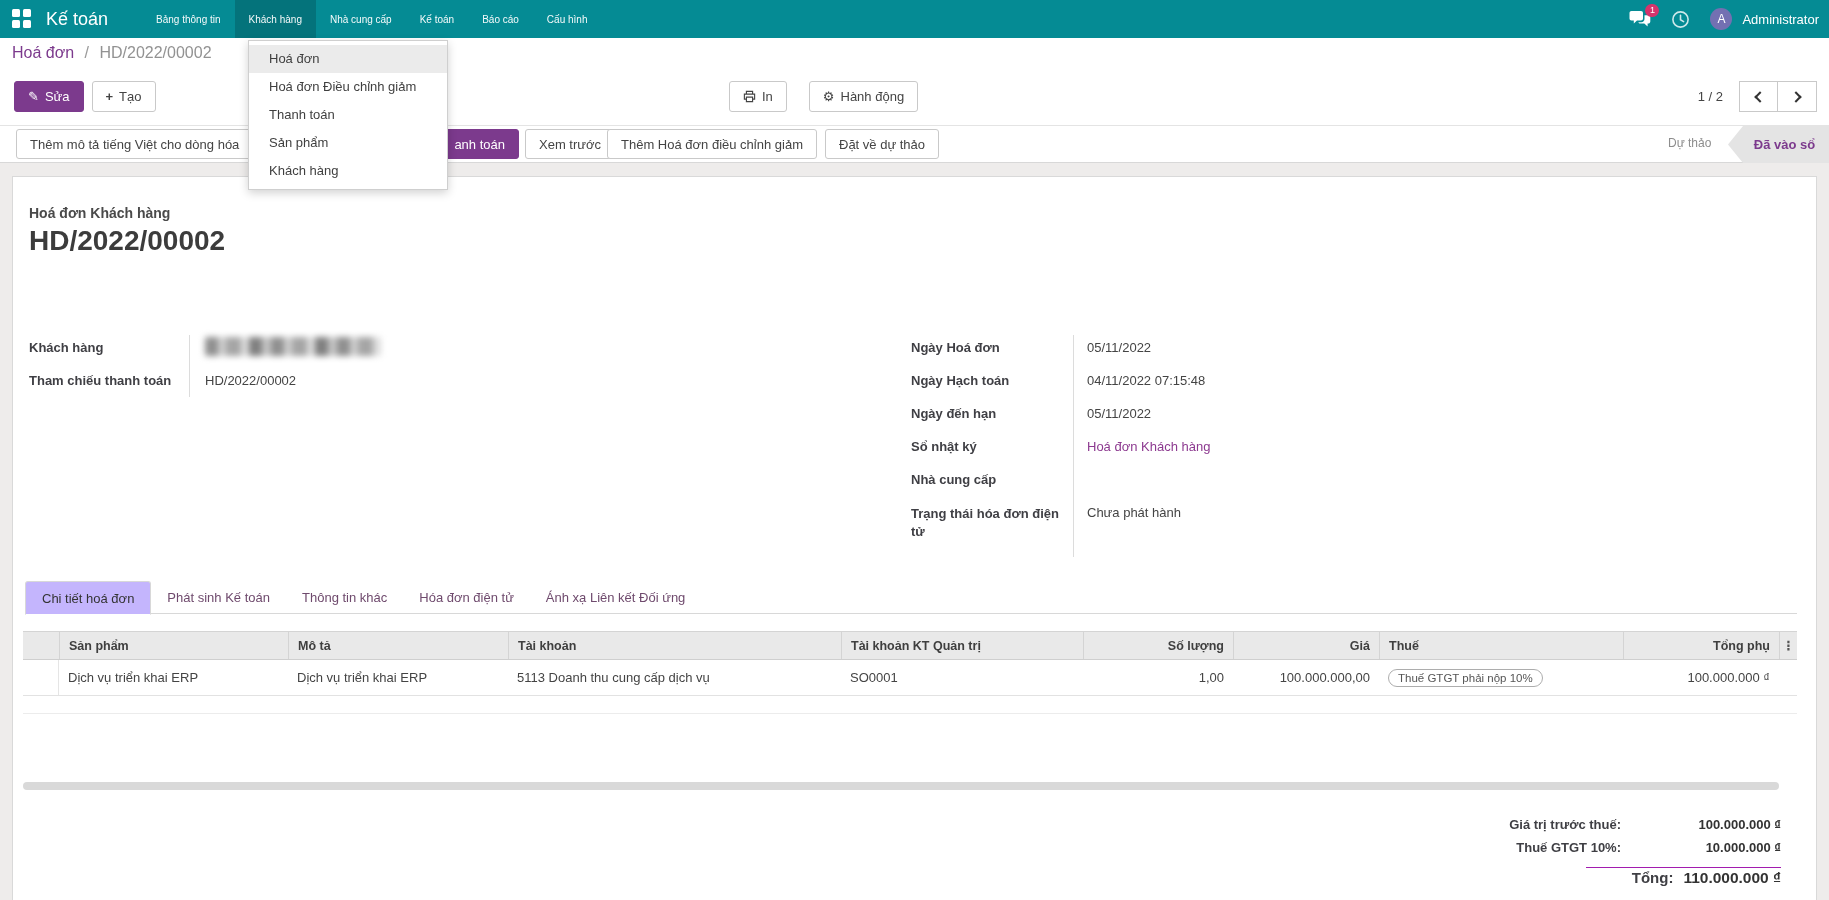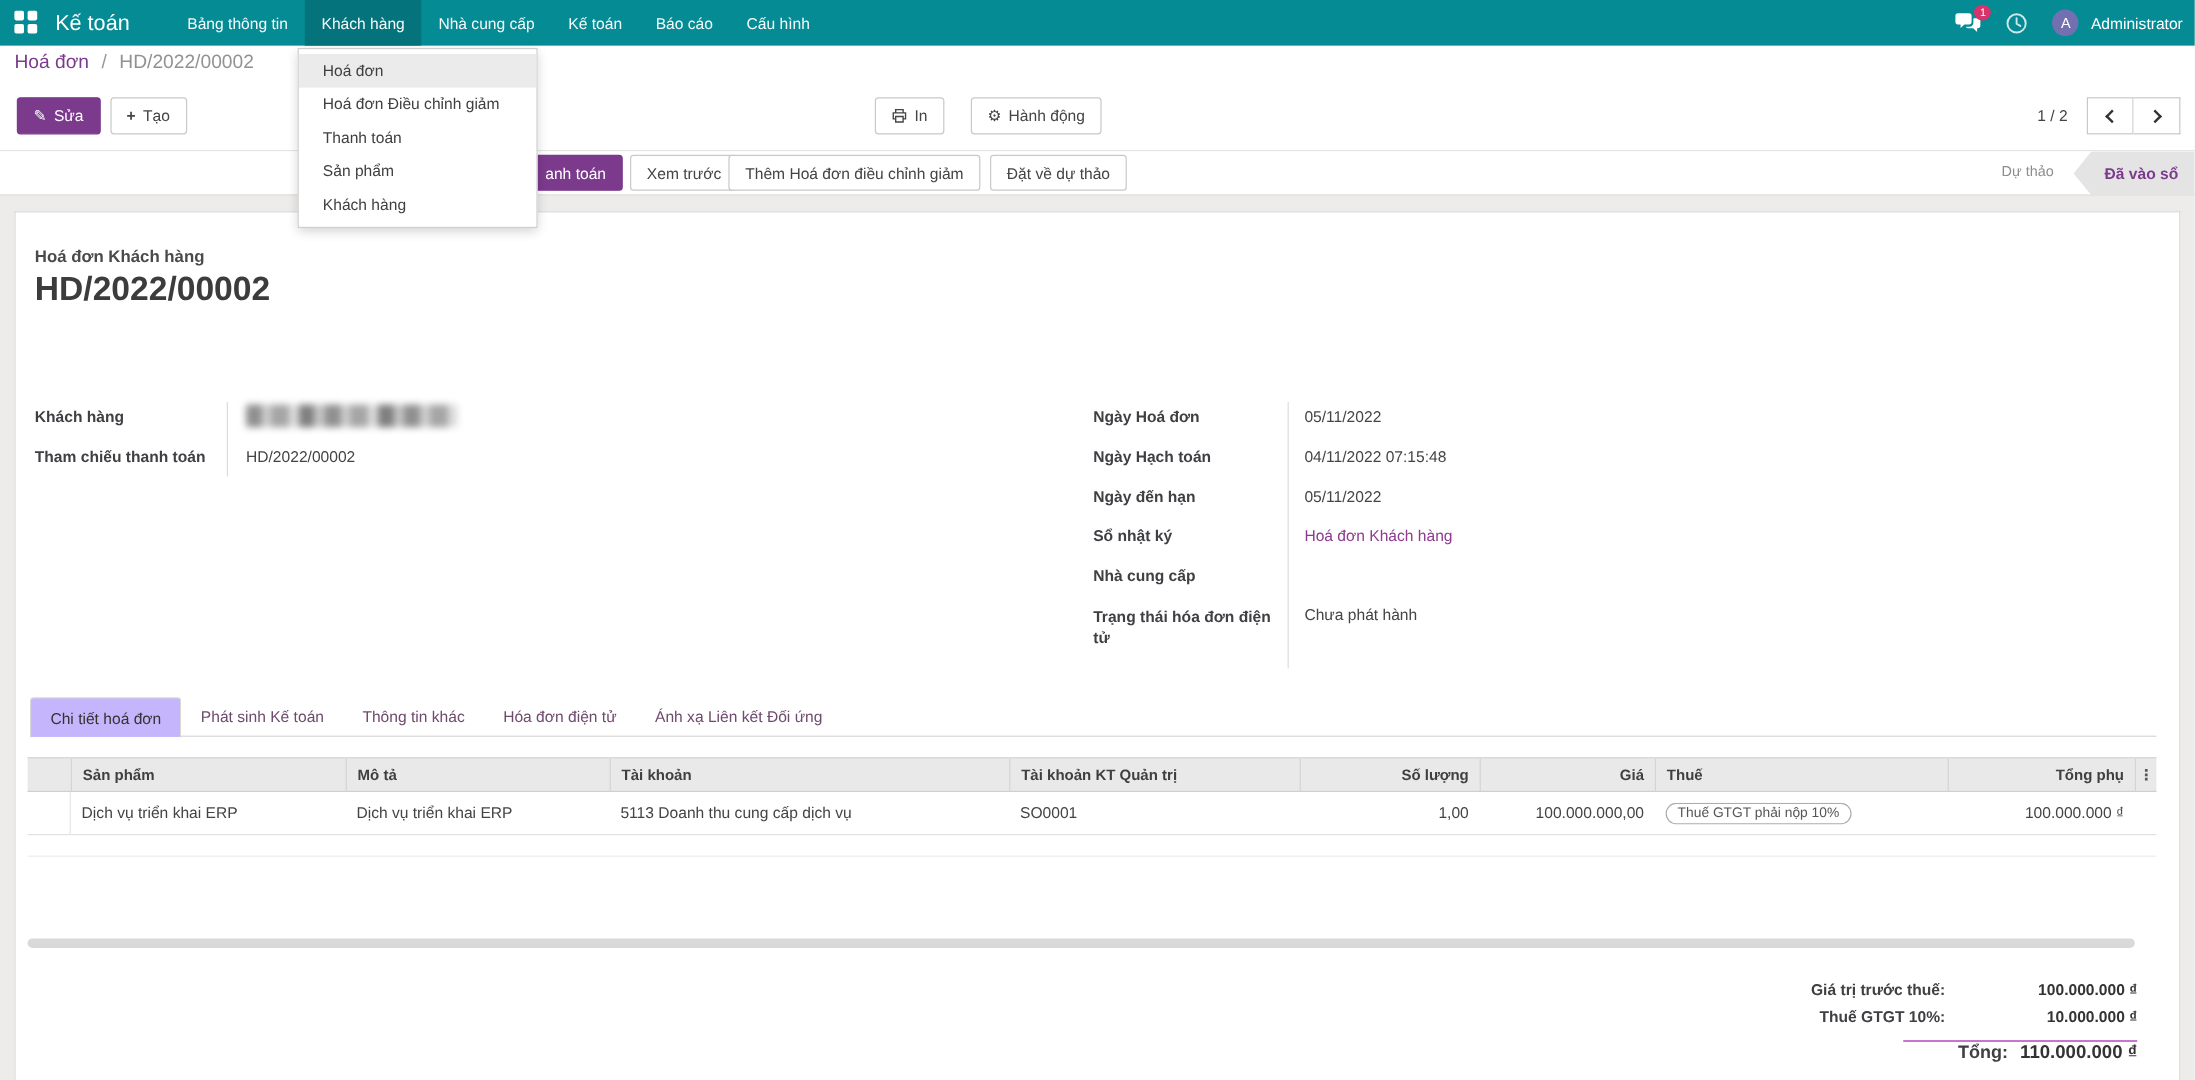--- a/index.html
+++ b/index.html
@@ -6,21 +6,21 @@
   html,body { width:1829px; height:900px; }
   body { font-family:"Liberation Sans","DejaVu Sans",sans-serif; background:#eeeceb; overflow:hidden; color:#444; }
   .canvas { position:relative; width:1829px; height:900px; }
 
   
   .navbar { position:absolute; left:0; top:0; width:1829px; height:38px; background:#058b94; display:flex; align-items:center; z-index:40; }
   .apps-icon { width:20px; height:20px; margin-left:12px; display:grid; grid-template-columns:8px 8px; grid-template-rows:8px 8px; gap:3px; cursor:pointer; }
   .apps-icon span { background:#fff; border-radius:1.5px; }
   .app-name { color:#fff; font-size:18px; margin-left:14px; margin-right:34px; cursor:pointer; }
   .nav-menus { display:flex; height:38px; align-items:stretch; }
-  .nav-item { color:rgba(255,255,255,.96); font-size:13px; padding:0 14px; display:flex; align-items:center; cursor:pointer; }
+  .nav-item { color:rgba(255,255,255,.96); font-size:10px; padding:0 14px; display:flex; align-items:center; cursor:pointer; }
   .nav-item.active { background:#04737b; }
   .nav-right { margin-left:auto; display:flex; align-items:center; gap:20px; padding-right:10px; }
   .chat-wrap { position:relative; width:22px; height:18px; cursor:pointer; }
   .badge { position:absolute; top:-6px; right:-8px; background:#d6336c; color:#fff; font-size:9px; line-height:13px; min-width:14px; text-align:center; border-radius:8px; padding:0 3px; }
   .avatar { width:22px; height:22px; border-radius:50%; background:#7370b2; color:#fff; font-size:12px; display:flex; align-items:center; justify-content:center; cursor:pointer; }
   .user-name { color:#fff; font-size:13px; margin-left:-10px; cursor:pointer; }
 
   
   .control-panel { position:absolute; left:0; top:38px; width:1829px; height:88px; background:#fff; border-bottom:1px solid #e4e4e4; }
   .breadcrumb { position:absolute; left:12px; top:6px; font-size:16px; }
@@ -188,20 +188,21 @@
             <span class="chev left"></span>
           </div>
         <div class="pager-btn">
             <span class="chev right"></span>
           </div>
       </div>
     </div>
   </div>
 
   <div class="status-row">
+    <button class="btn sb1">Thêm mô tả tiếng Việt cho dòng hóa</button>
     <button class="btn btn-primary sb2">anh toán</button>
     <button class="btn sb3">Xem trước</button>
     <button class="btn sb4">Thêm Hoá đơn điều chỉnh giảm</button>
     <button class="btn sb5">Đặt về dự thảo</button>
     <span class="state-draft">Dự thảo</span>
     <div class="state-arrow">
       <span>Đã vào sổ</span>
     </div>
   </div>
 

